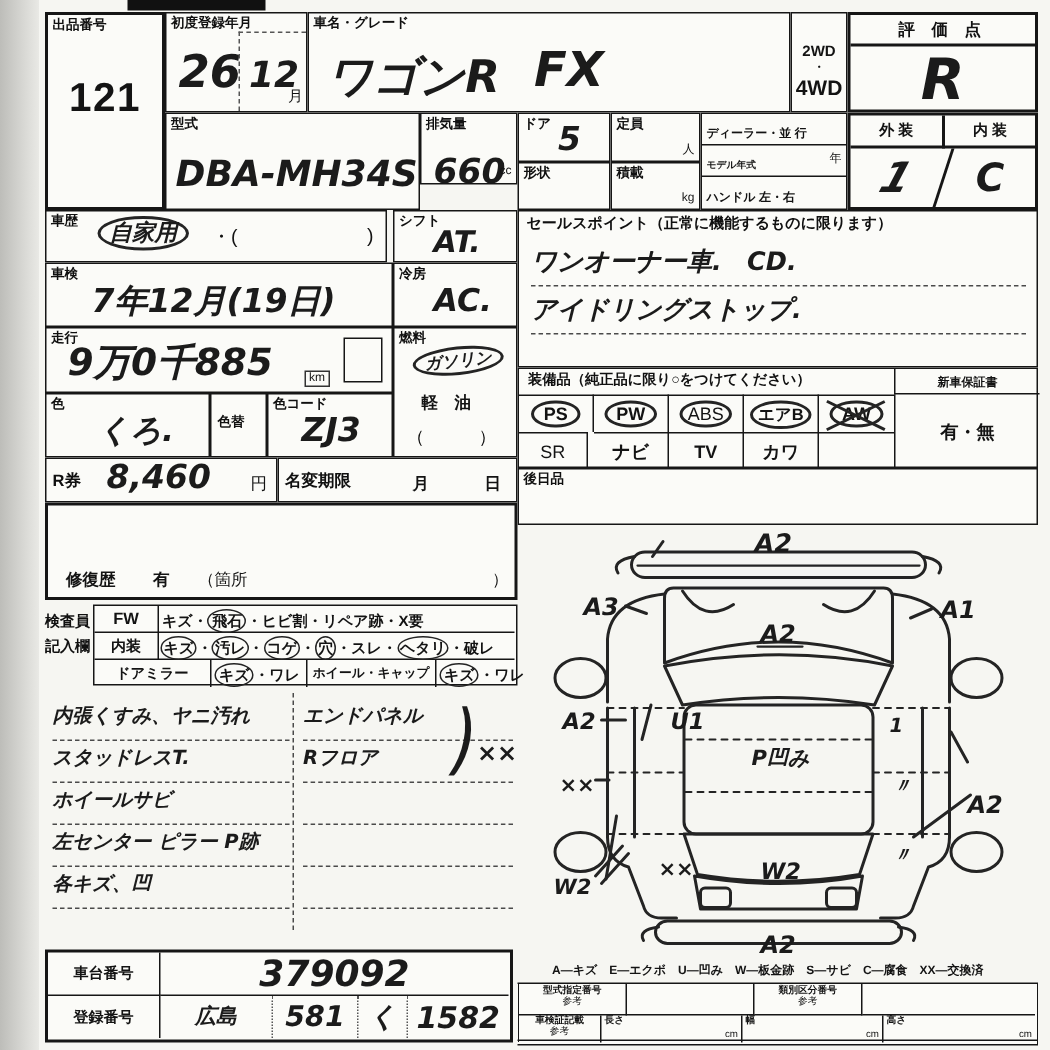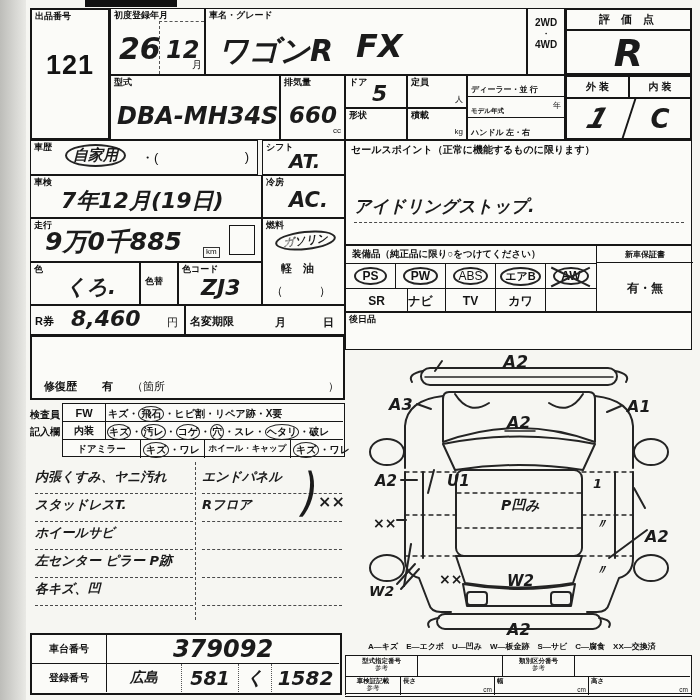--- a/index.html
+++ b/index.html
@@ -48,36 +48,36 @@
     </div>
   </div>
 
   <div class="c" style="left:205px;top:8px;width:322px;height:67px">
     <span class="lbl bold cell-label">車名・グレード</span>
     <span class="hw abs" style="left:12px;top:22px;font-size:30px">ワゴンR</span>
     <span class="hw abs" style="left:150px;top:18px;font-size:32px">FX</span>
   </div>
 
   <div class="c" style="left:527px;top:8px;width:38px;height:67px;text-align:center">
-    <div class="lbl8 bold" style="margin-top:8px;font-size:10px">2WD</div>
+    <div class="lbl8 bold" style="margin-top:20px;font-size:10px">2WD</div>
     <div class="lbl8" style="font-size:10px">・</div>
-    <div class="lbl8 bold" style="font-size:10px">4WD</div>
+    <div class="lbl8 bold" style="font-size:14px">4WD</div>
   </div>
 
   <div class="b" style="left:565px;top:8px;width:127px;height:67px">
     <div class="flexc" style="position:absolute;left:0;top:0;width:100%;height:21px;border-bottom:2px solid #161616;font-size:11px;font-weight:bold;letter-spacing:4px">評 価 点</div>
     <div class="flexc hw" style="position:absolute;left:0;top:21px;width:100%;height:44px;font-size:38px">R</div>
   </div>
 
   <div class="c" style="left:110px;top:75px;width:170px;height:65px">
     <span class="lbl bold cell-label">型式</span>
     <span class="hw abs" style="left:6px;top:26px;font-size:24px">DBA-MH34S</span>
   </div>
 
-  <div class="c" style="left:280px;top:75px;width:65px;height:65px">
+  <div class="c" style="left:280px;top:75px;width:65px;height:48px">
     <span class="lbl bold cell-label">排気量</span>
     <span class="hw abs" style="left:8px;top:26px;font-size:23px">660</span>
     <span class="lbl8 abs" style="right:3px;bottom:3px">cc</span>
   </div>
 
   <div class="c" style="left:345px;top:75px;width:62px;height:33px">
     <span class="lbl bold cell-label">ドア</span>
     <span class="hw abs" style="left:26px;top:5px;font-size:22px">5</span>
   </div>
   <div class="c" style="left:407px;top:75px;width:60px;height:33px">
@@ -209,20 +209,21 @@
   <div class="nb du hw" style="left:202px;top:468px;width:140px;height:26px;font-size:13px">エンドパネル</div>
   <div class="nb du hw" style="left:202px;top:496px;width:140px;height:26px;font-size:13px">Rフロア</div>
   <div class="nb du" style="left:202px;top:524px;width:140px;height:26px"></div>
   <div class="nb du" style="left:202px;top:552px;width:140px;height:26px"></div>
   <div class="nb du" style="left:202px;top:580px;width:140px;height:26px"></div>
   <span class="nb hw" style="left:296px;top:462px;font-size:40px;transform:scaleY(1.3)">）</span>
   <span class="nb hw" style="left:318px;top:492px;font-size:16px">××</span>
 
   <div class="c" style="left:345px;top:140px;width:347px;height:105px">
     <span class="lbl bold abs" style="left:5px;top:3px;font-size:10px">セールスポイント（正常に機能するものに限ります）</span>
+    <div class="du hw abs" style="left:8px;top:22px;width:330px;height:28px;font-size:17px">ワンオーナー車.　CD.</div>
     <div class="du hw abs" style="left:8px;top:54px;width:330px;height:28px;font-size:17px">アイドリングストップ.</div>
   </div>
 
   <div class="c" style="left:345px;top:245px;width:347px;height:67px">
     <span class="lbl bold abs" style="left:6px;top:3px;font-size:9.5px">装備品（純正品に限り○をつけてください）</span>
     <div class="flexc abs bold" style="left:250px;top:0;width:97px;height:17px;border-left:1.5px solid #161616;border-bottom:1.5px solid #161616;font-size:8px">新車保証書</div>
     <div class="flexc abs bold" style="left:250px;top:17px;width:97px;height:50px;border-left:1.5px solid #161616;font-size:12px">有・無</div>
 
     <div class="flexc abs" style="left:0;top:17px;width:50px;height:25px;border-top:1.5px solid #161616;border-right:1.5px solid #161616;font-size:12px;font-weight:bold">
         <span class="circ">PS</span>
@@ -233,21 +234,21 @@
     <div class="flexc abs" style="left:100px;top:17px;width:50px;height:25px;border-top:1.5px solid #161616;border-right:1.5px solid #161616;font-size:12px;font-weight:normal">
         <span class="circ" style="padding:0 3px">ABS</span>
       </div>
     <div class="flexc abs" style="left:150px;top:17px;width:50px;height:25px;border-top:1.5px solid #161616;border-right:1.5px solid #161616;font-size:11px;font-weight:bold">
         <span class="circ" style="padding:0 3px">エアB</span>
       </div>
     <div class="flexc abs" style="left:200px;top:17px;width:50px;height:25px;border-top:1.5px solid #161616;font-size:12px;font-weight:bold">
         <span class="circ xline">AW</span>
       </div>
 
-    <div class="flexc abs" style="left:0;top:42px;width:62px;height:25px;border-top:1.5px solid #161616;border-right:1.5px solid #161616;font-size:12px;font-weight:bold">
+    <div class="flexc abs" style="left:0;top:42px;width:46px;height:25px;border-top:1.5px solid #161616;border-right:1.5px solid #161616;font-size:12px;font-weight:normal">
         <span>SR</span>
       </div>
     <div class="flexc abs" style="left:50px;top:42px;width:50px;height:25px;border-top:1.5px solid #161616;border-right:1.5px solid #161616;font-size:12px;font-weight:bold">
         <span>ナビ</span>
       </div>
     <div class="flexc abs" style="left:100px;top:42px;width:50px;height:25px;border-top:1.5px solid #161616;border-right:1.5px solid #161616;font-size:12px;font-weight:bold">
         <span>TV</span>
       </div>
     <div class="flexc abs" style="left:150px;top:42px;width:50px;height:25px;border-top:1.5px solid #161616;border-right:1.5px solid #161616;font-size:12px;font-weight:bold">
         <span>カワ</span>

